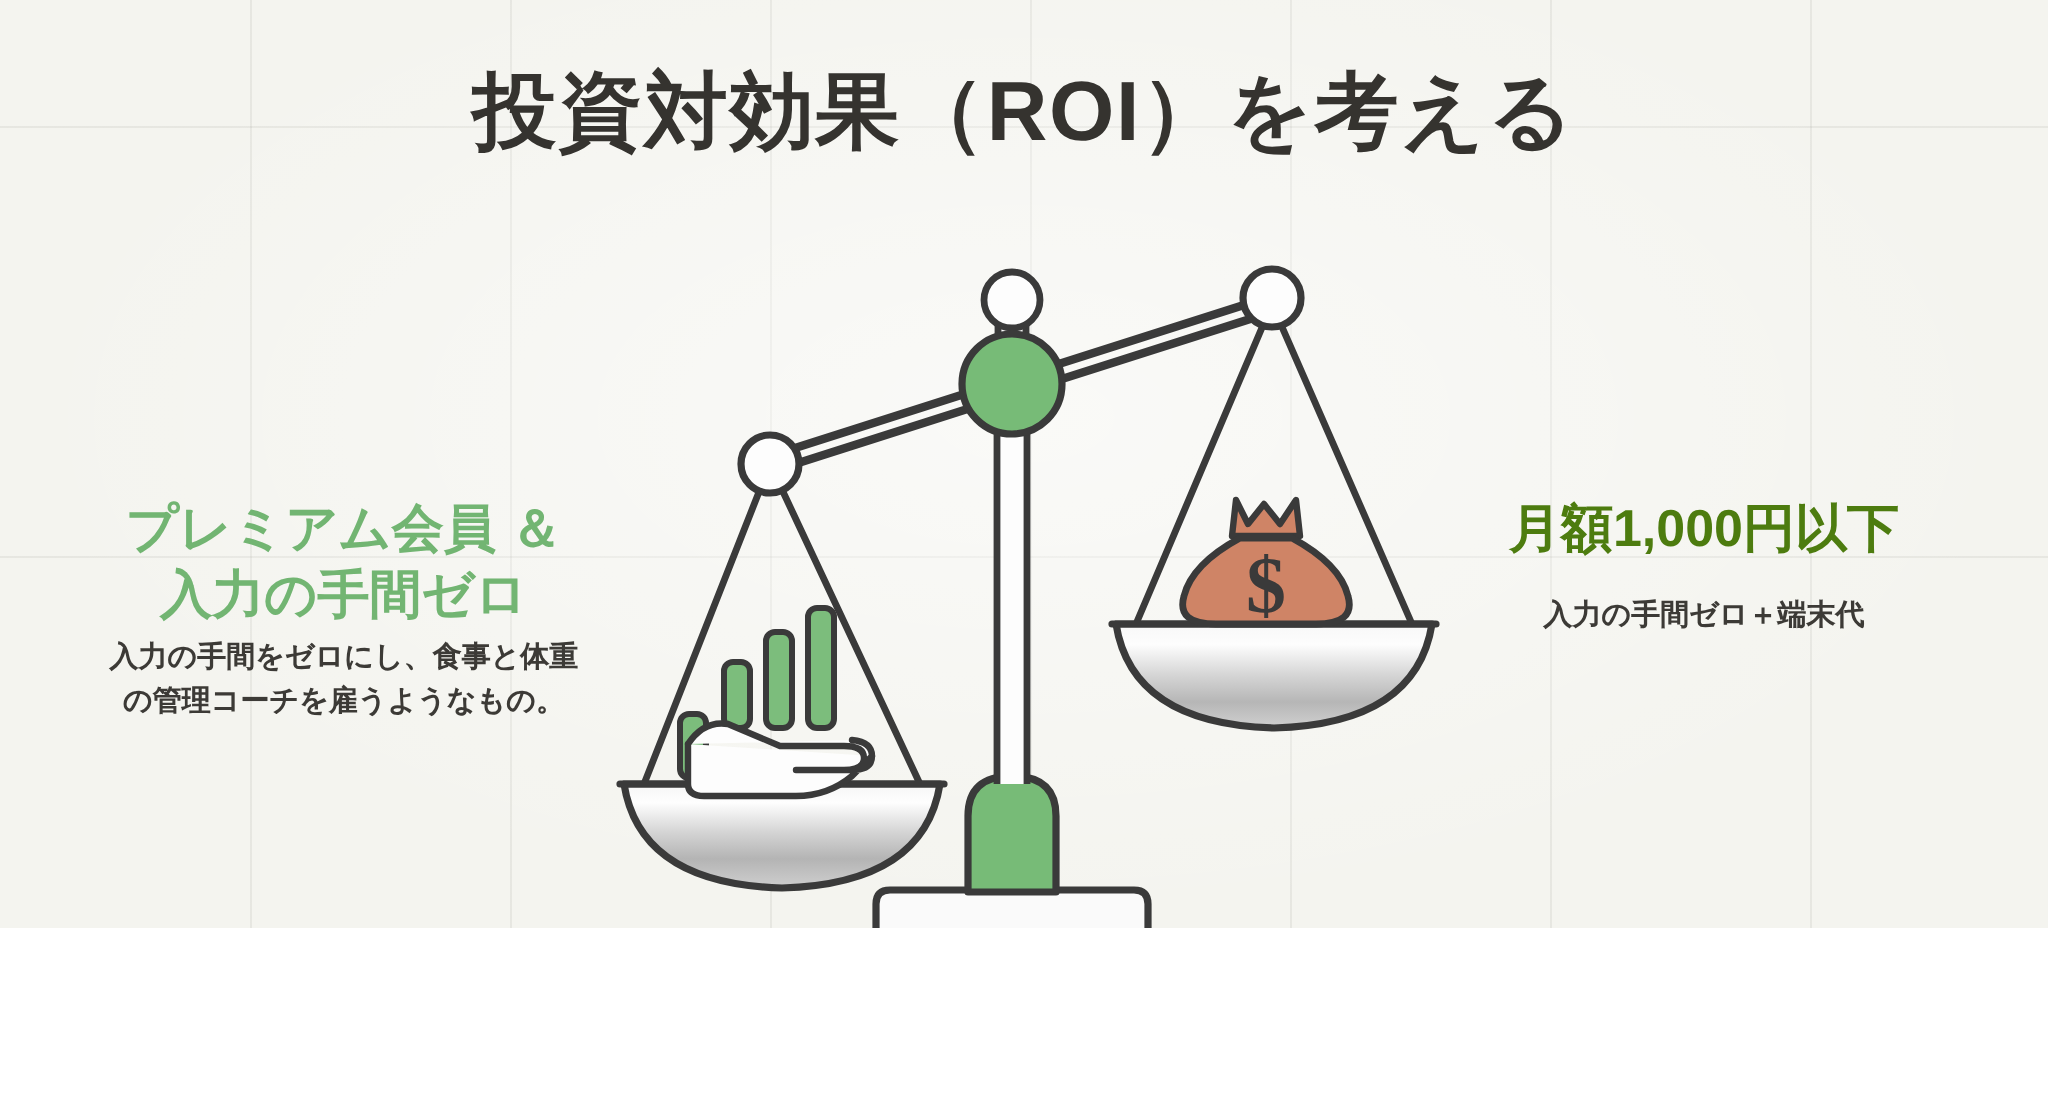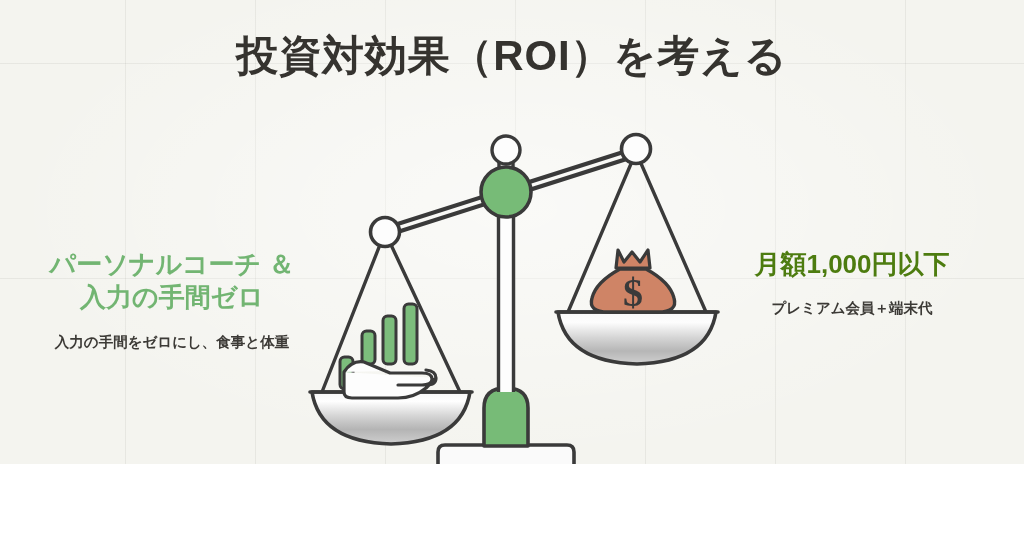--- a/index.html
+++ b/index.html
@@ -66,21 +66,21 @@
     font-size: 26px;
     font-weight: 700;
     line-height: 1.28;
     color: #72b572;
     white-space: nowrap;
   }
   #right-block .headline {
     color: #4d7c0f;
   }
   .caption {
-    margin-top: 16px;
+    margin-top: 3px;
     font-size: 14.5px;
     line-height: 1.55;
     color: #3c3a36;
     font-weight: 600;
   }
   #right-block .caption {
     margin-top: 16px;
     white-space: nowrap;
   }
 
@@ -98,31 +98,32 @@
 
 <div id="slide">
 
   <div id="grid"></div>
   <div id="vignette"></div>
 
   <div id="title">投資対効果（ROI）を考える</div>
 
   <div id="left-block" class="side-block">
     <div class="headline">
-      <div>パーソナルコーチ ＆</div>
+      <div>プレミアム会員 ＆</div>
       <div>入力の手間ゼロ</div>
     </div>
     <div class="caption">
       <div>入力の手間をゼロにし、食事と体重</div>
+      <div>の管理コーチを雇うようなもの。</div>
     </div>
   </div>
 
   <div id="right-block" class="side-block">
     <div class="headline">月額1,000円以下</div>
-    <div class="caption">プレミアム会員＋端末代</div>
+    <div class="caption">入力の手間ゼロ＋端末代</div>
   </div>
 
   <div id="scale-wrap">
     <svg id="scale-svg" viewBox="0 0 440 392" xmlns="http://www.w3.org/2000/svg">
       <defs>
         <linearGradient id="panMetal" x1="0" y1="0" x2="0" y2="1">
           <stop offset="0%" stop-color="#f6f6f6"></stop>
           <stop offset="18%" stop-color="#fefefe"></stop>
           <stop offset="48%" stop-color="#d2d2d2"></stop>
           <stop offset="72%" stop-color="#b4b4b4"></stop>

